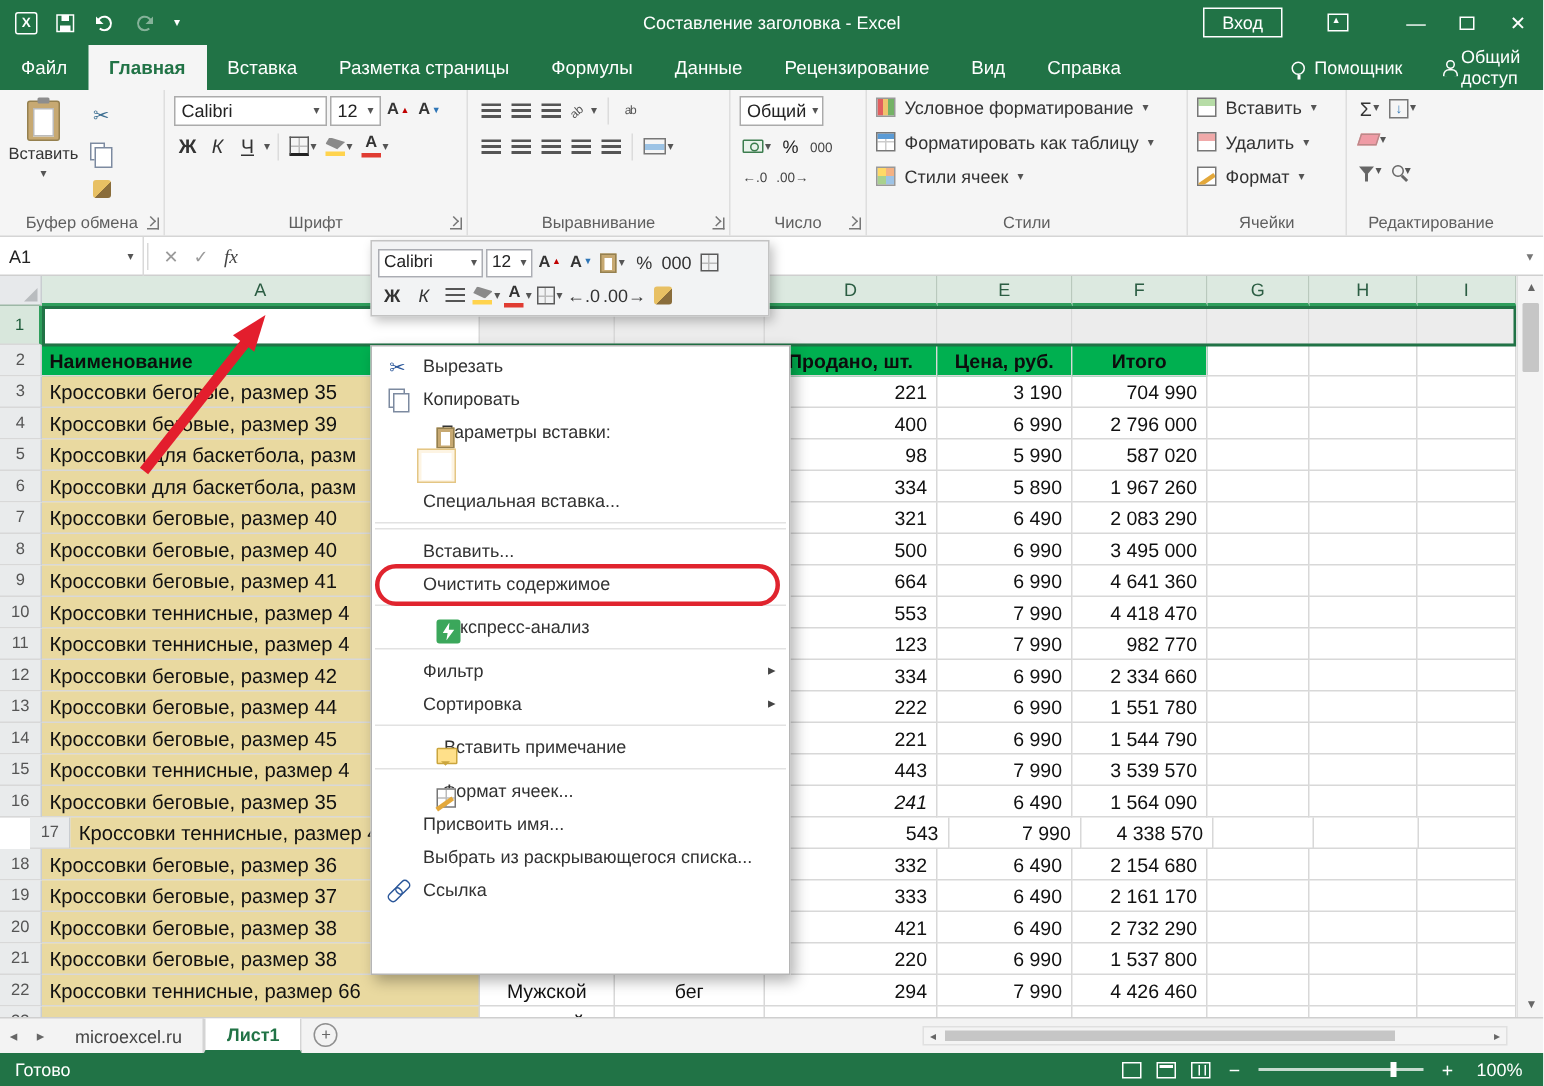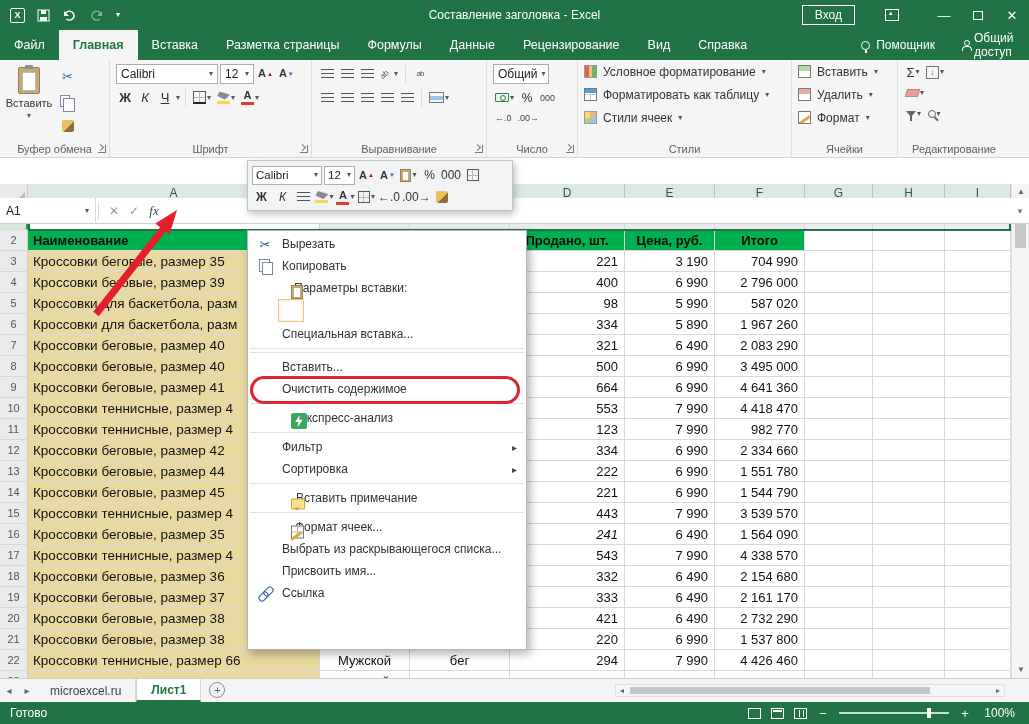--- a/index.html
+++ b/index.html
@@ -83,21 +83,21 @@
 .stylebtn{display:flex;align-items:center;gap:6px;font-size:12px;color:#333;padding:2px 6px;height:23px;white-space:nowrap;}
 .sigma{font-size:13px;color:#333;}
 .ic-filld{width:13px;height:13px;border:1px solid #777;color:#2e75b6;font-size:9px;display:flex;align-items:center;justify-content:center;}
 .ic-clear{width:13px;height:8px;background:#ef9ba5;border:1px solid #b88;transform:skewX(-18deg);}
 .ic-funnel{width:0;height:0;border-left:5px solid transparent;border-right:5px solid transparent;border-top:6px solid #666;position:relative;}
 .ic-funnel::after{content:"";position:absolute;left:-1px;top:-1px;width:2px;height:5px;background:#666;}
 .ic-find{width:8px;height:8px;border:1.5px solid #666;border-radius:50%;position:relative;}
 .ic-find::after{content:"";position:absolute;width:5px;height:1.5px;background:#666;transform:rotate(45deg);right:-4px;bottom:-2px;}
 
 
-.fbar{position:absolute;left:0;top:158px;width:100%;height:26px;background:#fff;border-bottom:1px solid #cfcfcf;display:flex;align-items:center;z-index:4;margin-top:40px;}
+.fbar{position:absolute;left:0;top:158px;width:100%;height:26px;background:#fff;border-bottom:1px solid #cfcfcf;display:flex;align-items:center;z-index:4;}
 .namebox{width:96px;height:26px;border-right:1px solid #d9d9d9;display:flex;align-items:center;padding:0 6px;font-size:12px;color:#222;}
 .namebox .dd{margin-left:auto;}
 .fbsep{width:4px;height:18px;border-left:1px solid #d9d9d9;margin:0 2px;}
 .fbtn{width:20px;height:22px;display:flex;align-items:center;justify-content:center;color:#9a9a9a;font-size:12px;}
 .fx{color:#444;font-family:"Liberation Serif",serif;font-style:italic;font-size:13px;}
 .fbinput{flex:1;height:26px;}
 .fbexp{width:18px;color:#777;font-size:9px;text-align:center;}
 
 
 .sheet{position:absolute;left:0;top:184px;width:1011px;height:494px;background:#fff;overflow:hidden;z-index:1;}
@@ -674,21 +674,21 @@
           <div class="cell c-a" style="width: 292px;">Кроссовки беговые, размер 35</div>
           <div class="cell c-b" style="width: 90px;"></div>
           <div class="cell c-c" style="width: 100px;"></div>
           <div class="cell c-d" style="width: 115px; font-style: italic;">241</div>
           <div class="cell c-e" style="width: 90px;">6 490</div>
           <div class="cell c-f" style="width: 90px;">1 564 090</div>
           <div class="cell c-g" style="width: 68px;"></div>
           <div class="cell c-h" style="width: 72px;"></div>
           <div class="cell c-i" style="width: 66px;"></div>
         </div>
-        <div class="grow dr" style="height: 21px;">
+        <div class="grow dr" style="height: 21px; padding-left: 20px;">
           <div class="gut">17</div>
           <div class="cell c-a" style="width: 292px;">Кроссовки теннисные, размер 4</div>
           <div class="cell c-b" style="width: 90px;"></div>
           <div class="cell c-c" style="width: 100px;"></div>
           <div class="cell c-d" style="width: 115px;">543</div>
           <div class="cell c-e" style="width: 90px;">7 990</div>
           <div class="cell c-f" style="width: 90px;">4 338 570</div>
           <div class="cell c-g" style="width: 68px;"></div>
           <div class="cell c-h" style="width: 72px;"></div>
           <div class="cell c-i" style="width: 66px;"></div>
@@ -910,24 +910,24 @@
       <div class="mitem">
         <div class="mi m-com"></div>
         <div class="mlabel">Вставить примечание</div>
       </div>
       <div class="msep"></div>
       <div class="mitem">
         <div class="mi m-fc"></div>
         <div class="mlabel">Формат ячеек...</div>
       </div>
       <div class="mitem">
+        <div class="mlabel">Присвоить имя...</div>
+      </div>
+      <div class="mitem">
         <div class="mlabel">Выбрать из раскрывающегося списка...</div>
-      </div>
-      <div class="mitem">
-        <div class="mlabel">Присвоить имя...</div>
       </div>
       <div class="mitem">
         <div class="mi m-link"></div>
         <div class="mlabel">Ссылка</div>
       </div>
     </div>
 
   <svg class="arrowsvg">
     <line x1="96" y1="314" x2="164" y2="228" stroke="#e31e2d" stroke-width="7"></line>
     <polygon points="177,210 169.5,234.5 155.3,223.5" fill="#e31e2d"></polygon>

